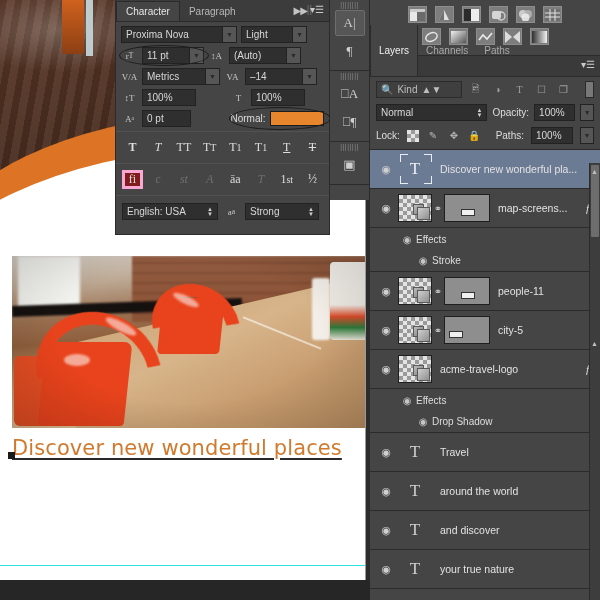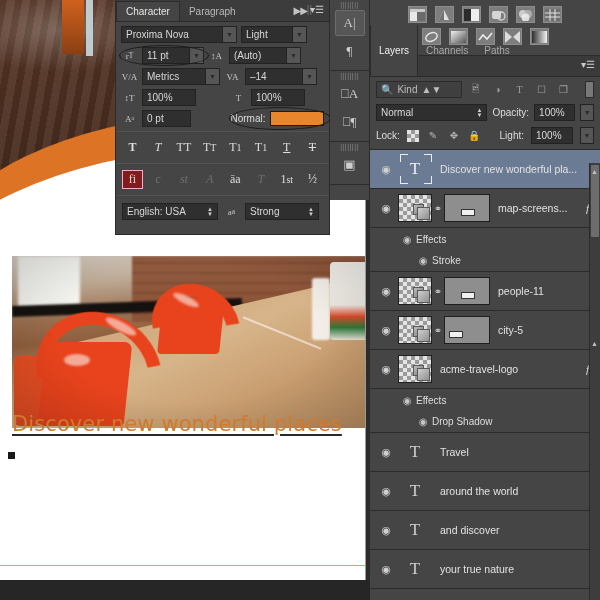--- a/index.html
+++ b/index.html
@@ -53,21 +53,21 @@
   .cb1{left:30px;top:86px;width:86px;height:84px;transform:skewX(-6deg);}
   .cb2{left:148px;top:42px;width:62px;height:56px;transform:skewX(-6deg);}
   .cb3{left:2px;top:100px;width:40px;height:70px;background:#e34d22;border-radius:6px;}
   .gloss{position:absolute;background:rgba(255,255,255,.55);border-radius:50%;filter:blur(1.2px);}
   .ph-bottles{position:absolute;left:318px;top:6px;width:40px;height:78px;
      background:linear-gradient(180deg,#f5f2ee 0%,#eeeae3 55%,#d94b2a 70%,#2e7a3a 84%,#e8e2d8 100%);
      border-radius:4px;filter:blur(.7px);}
   .ph-bottle2{position:absolute;left:300px;top:22px;width:18px;height:62px;background:#f3efe8;border-radius:3px;filter:blur(.9px);}
   .ph-vign{position:absolute;inset:0;background:radial-gradient(ellipse at 50% 45%,transparent 52%,rgba(0,0,0,.18) 100%);}
 
-  .doc-caption{position:absolute;left:12px;top:412px;width:330px;
+  .doc-caption{position:absolute;left:12px;top:436px;width:330px;
      font-size:21px;color:#d07a2e;font-family:"DejaVu Sans",sans-serif;
      text-decoration:underline;text-decoration-color:#2a2a2a;text-underline-offset:3px;letter-spacing:.1px;}
   .caption-anchor{position:absolute;left:8px;top:452px;width:7px;height:7px;background:#1a1a1a;}
   .doc-lower{position:absolute;left:0;top:428px;width:366px;height:152px;
      background:linear-gradient(180deg,#f2f1ea 0%,#eceadf 62%,#e9e7dc 100%);z-index:-1;}
   .guide-line{position:absolute;left:0;top:565px;width:366px;height:1px;background:#2fe3e0;}
   .doc-edge{position:absolute;left:365px;top:0;width:1px;height:580px;background:#9a9a9a;}
   .doc-bottom{position:absolute;left:0;top:580px;width:370px;height:20px;background:#262626;}
 
   
@@ -95,21 +95,21 @@
      color:#c8c8c8;font-size:9px;font-family:"Liberation Serif",serif;flex:none;}
   .ellipse{position:absolute;border:1.5px solid #1d1d1d;border-radius:50%;pointer-events:none;}
   .color-label{font-size:10px;color:#dcdcdc;}
   .color-swatch{width:62px;height:15px;border:1px solid #1c1c1c;}
 
   .cp-divider{height:1px;background:#3a3a3a;border-bottom:1px solid #525252;margin:3px 0;}
   .glyph-row{display:flex;justify-content:space-between;padding:3px 6px;}
   .gbtn{width:21px;height:19px;display:flex;align-items:center;justify-content:center;
      color:#dedede;font-size:12px;font-family:"Liberation Serif",serif;}
   .gbtn.dim{color:#6f6f6f;}
-  .gbtn.on{background:#7f1d1d;border:1px solid #f9a8d4;}
+  .gbtn.on{background:#7f1d1d;border:3px solid #f9a8d4;}
   .lang-row{display:flex;align-items:center;gap:5px;padding:4px 6px 5px 6px;}
   .f-lang{width:96px;} .f-aa{width:74px;}
   .field .stepper{position:absolute;right:2px;top:1px;bottom:1px;width:10px;
      display:flex;flex-direction:column;align-items:center;justify-content:center;color:#cfcfcf;font-size:6px;line-height:5px;}
 
   
   #icon-dock{position:absolute;left:330px;top:0;width:40px;height:200px;background:#454545;border-right:1px solid #2b2b2b;}
   .dock-grp{border-bottom:1px solid #2b2b2b;padding-bottom:4px;}
   .dock-grip{height:8px;display:flex;align-items:center;justify-content:center;color:#888;font-size:7px;letter-spacing:.5px;}
   .dock-btn{width:30px;height:26px;margin:2px auto;display:flex;align-items:center;justify-content:center;
@@ -501,21 +501,21 @@
         </div>
         <span class="arrow" style="width:14px;height:17px;background:#565656;border:1px solid #222;display:flex;align-items:center;justify-content:center;color:#2a2a2a;font-size:7px;">▼</span>
       </div>
 
       <div class="lock-row">
         <span class="lbl">Lock:</span>
         <span class="lock-ic checker" style="width:12px;height:12px;"></span>
         <span class="lock-ic">✎</span>
         <span class="lock-ic">✥</span>
         <span class="lock-ic">🔒</span>
-        <span class="lbl" style="margin-left:auto;">Light:</span>
+        <span class="lbl" style="margin-left:auto;">Paths:</span>
         <div class="field f-op">
           <span>100%</span>
         </div>
         <span style="width:14px;height:17px;background:#565656;border:1px solid #222;display:flex;align-items:center;justify-content:center;color:#2a2a2a;font-size:7px;">▼</span>
       </div>
     </div>
 
     <div id="layer-list">
         <div class="layer-row selected">
           <div class="eye">◉</div>

